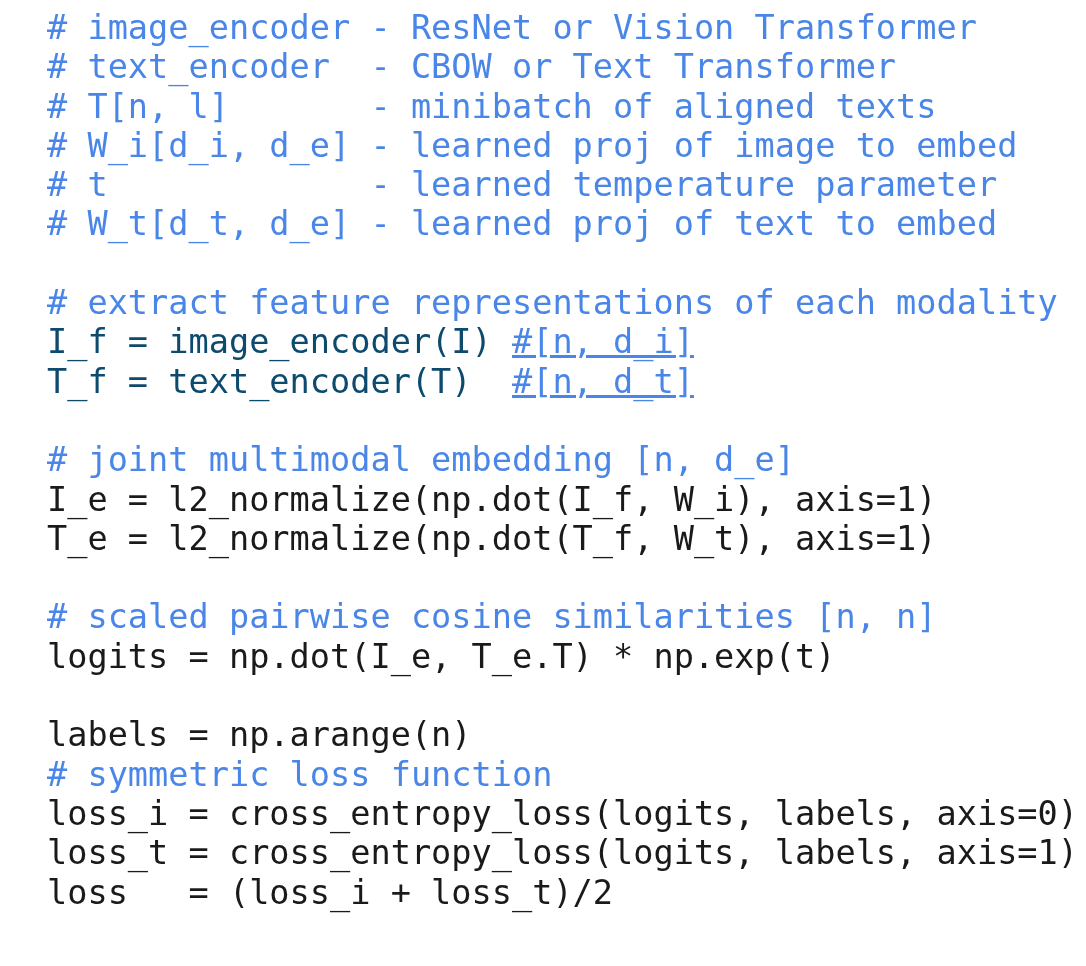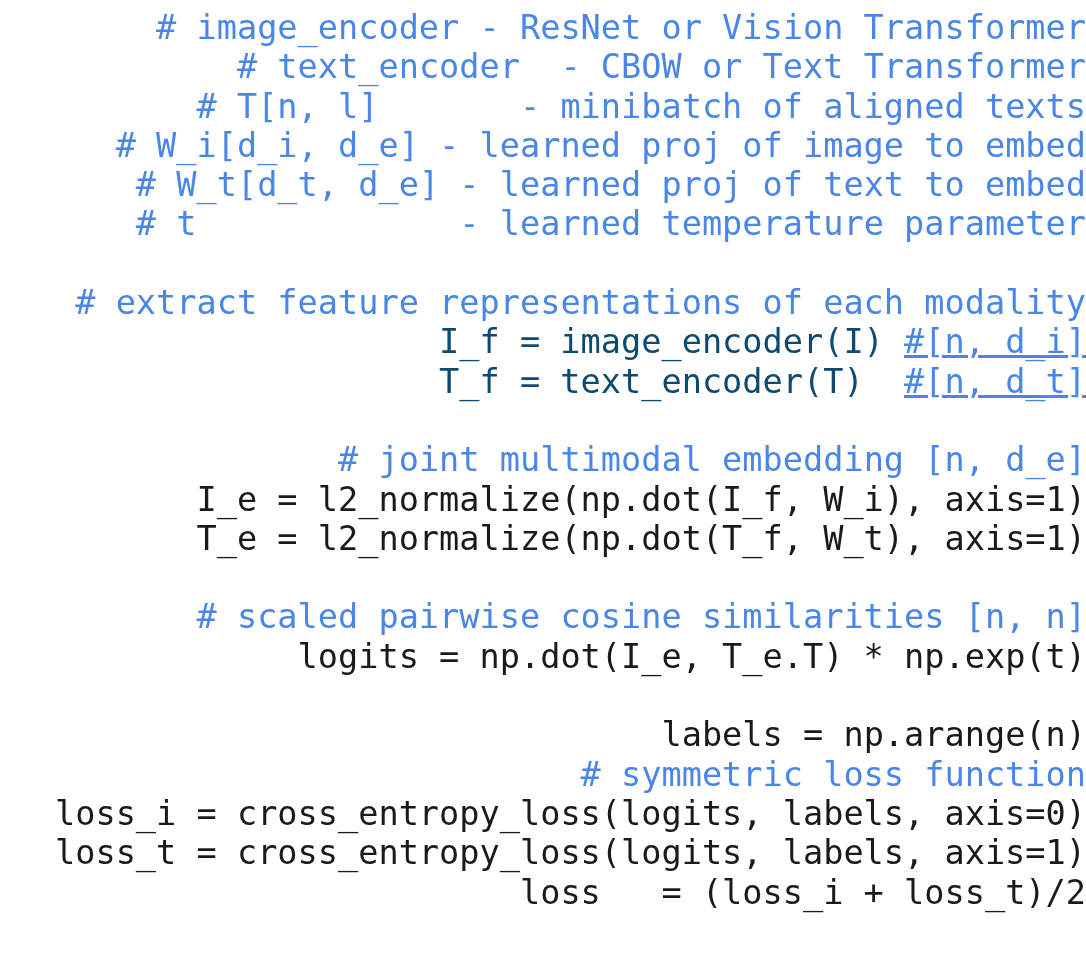--- a/index.html
+++ b/index.html
@@ -13,21 +13,20 @@
     height: 966px;
     overflow: hidden;
     font-family: "DejaVu Sans Mono", "Liberation Mono", monospace;
   }
   #code-block {
     box-sizing: border-box;
     width: 1086px;
     height: 966px;
     padding: 8px 0 0 47px;
     background: #ffffff;
-    text-align: right;
   }
   .code-line {
     font-family: "DejaVu Sans Mono", "Liberation Mono", monospace;
     font-size: 33.6px;
     line-height: 39.3px;
     height: 39.3px;
     letter-spacing: 0px;
     white-space: pre;
     color: #1a1a1a;
     -webkit-font-smoothing: antialiased;
@@ -49,22 +48,22 @@
   }
 </style>
 </head>
 <body>
 
 <div id="code-block">
     <div class="code-line comment"># image_encoder - ResNet or Vision Transformer</div>
     <div class="code-line comment"># text_encoder  - CBOW or Text Transformer</div>
     <div class="code-line comment"># T[n, l]       - minibatch of aligned texts</div>
     <div class="code-line comment"># W_i[d_i, d_e] - learned proj of image to embed</div>
+    <div class="code-line comment"># t             - learned temperature parameter</div>
     <div class="code-line comment"># W_t[d_t, d_e] - learned proj of text to embed</div>
-    <div class="code-line comment"># t             - learned temperature parameter</div>
     <div class="code-line blank"> </div>
     <div class="code-line comment"># extract feature representations of each modality</div>
     <div class="code-line"><span class="tok-code">I_f = image_encoder(I) </span><span class="tok-comment">#[n, d_i]</span></div>
     <div class="code-line"><span class="tok-code">T_f = text_encoder(T)  </span><span class="tok-comment">#[n, d_t]</span></div>
     <div class="code-line blank"> </div>
     <div class="code-line comment"># joint multimodal embedding [n, d_e]</div>
     <div class="code-line">I_e = l2_normalize(np.dot(I_f, W_i), axis=1)</div>
     <div class="code-line">T_e = l2_normalize(np.dot(T_f, W_t), axis=1)</div>
     <div class="code-line blank"> </div>
     <div class="code-line comment"># scaled pairwise cosine similarities [n, n]</div>

